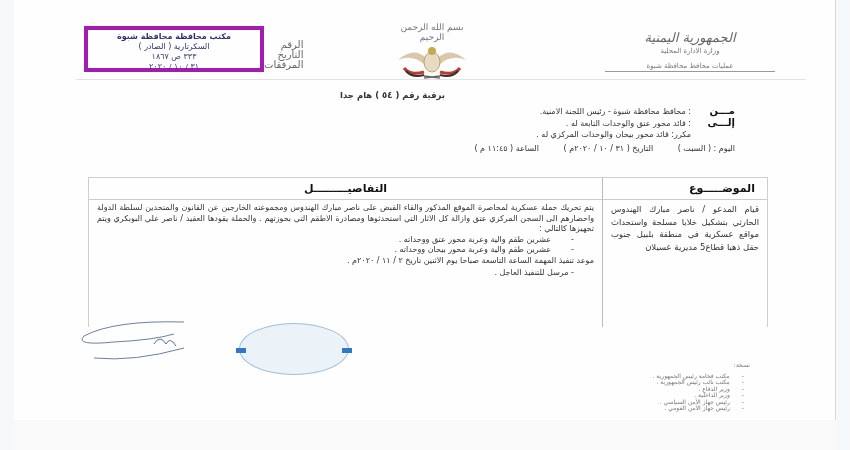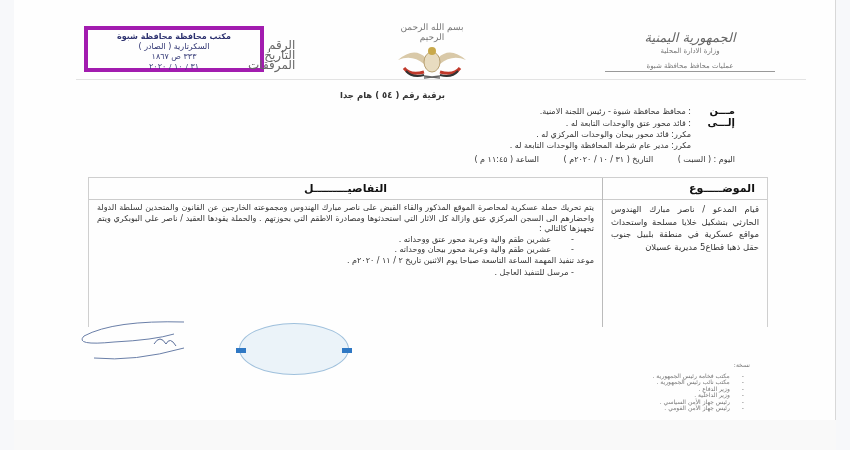--- a/index.html
+++ b/index.html
@@ -12,21 +12,21 @@
 
   
   .stamp {
     position: absolute; left: 70px; top: 26px; width: 180px; height: 46px;
     border: 4px solid #a21caf; padding: 2px 4px; direction: rtl; text-align: center;
     font-size: 8px; line-height: 10px; color: #2e3370;
   }
   .stamp .l1 { font-weight: bold; }
   .stamp .hand { font-family: "DejaVu Serif", serif; color: #3a3f7a; font-size: 8px; letter-spacing: 1px; }
   .stamp-side {
-    position: absolute; left: 234px; top: 40px; font-size: 12px; line-height: 10px; color: #666; direction: rtl;
+    position: absolute; left: 250px; top: 40px; font-size: 10px; line-height: 10px; color: #666; direction: rtl;
   }
   .hr-top { position: absolute; left: 62px; top: 79px; width: 730px; border-top: 1px solid #e3e3e3; }
 
   
   .emblem { position: absolute; left: 378px; top: 22px; width: 80px; height: 50px; text-align: center; }
   .emblem .basmala { font-family: "DejaVu Serif", serif; font-size: 9px; color: #777; direction: rtl; }
   .emblem svg { display: block; margin: 0 auto; }
 
   
   .rhead { position: absolute; right: 60px; top: 30px; width: 170px; text-align: center; direction: rtl; }
@@ -115,21 +115,20 @@
   <div class="lines">
     <div class="row">
       <span class="lab">مـــن</span>
       <span>: محافظ محافظة شبوة - رئيس اللجنة الامنية.</span>
     </div>
     <div class="row">
       <span class="lab">إلـــى</span>
       <span>: قائد محور عتق والوحدات التابعة له .</span>
     </div>
     <div class="sub">مكرر: قائد محور بيحان والوحدات المركزي له .</div>
-    <div class="sub">مكرر: مدير عام شرطة المحافظة والوحدات التابعة له .</div>
     <div class="date">
       <span>اليوم : ( السبت )</span>
       <span>التاريخ ( ٣١ / ١٠ / ٢٠٢٠م )</span>
       <span>الساعة ( ١١:٤٥ م )</span>
     </div>
   </div>
 
   <div class="tbl">
     <div class="col-subj">
       <div class="th">الموضـــــوع</div>

